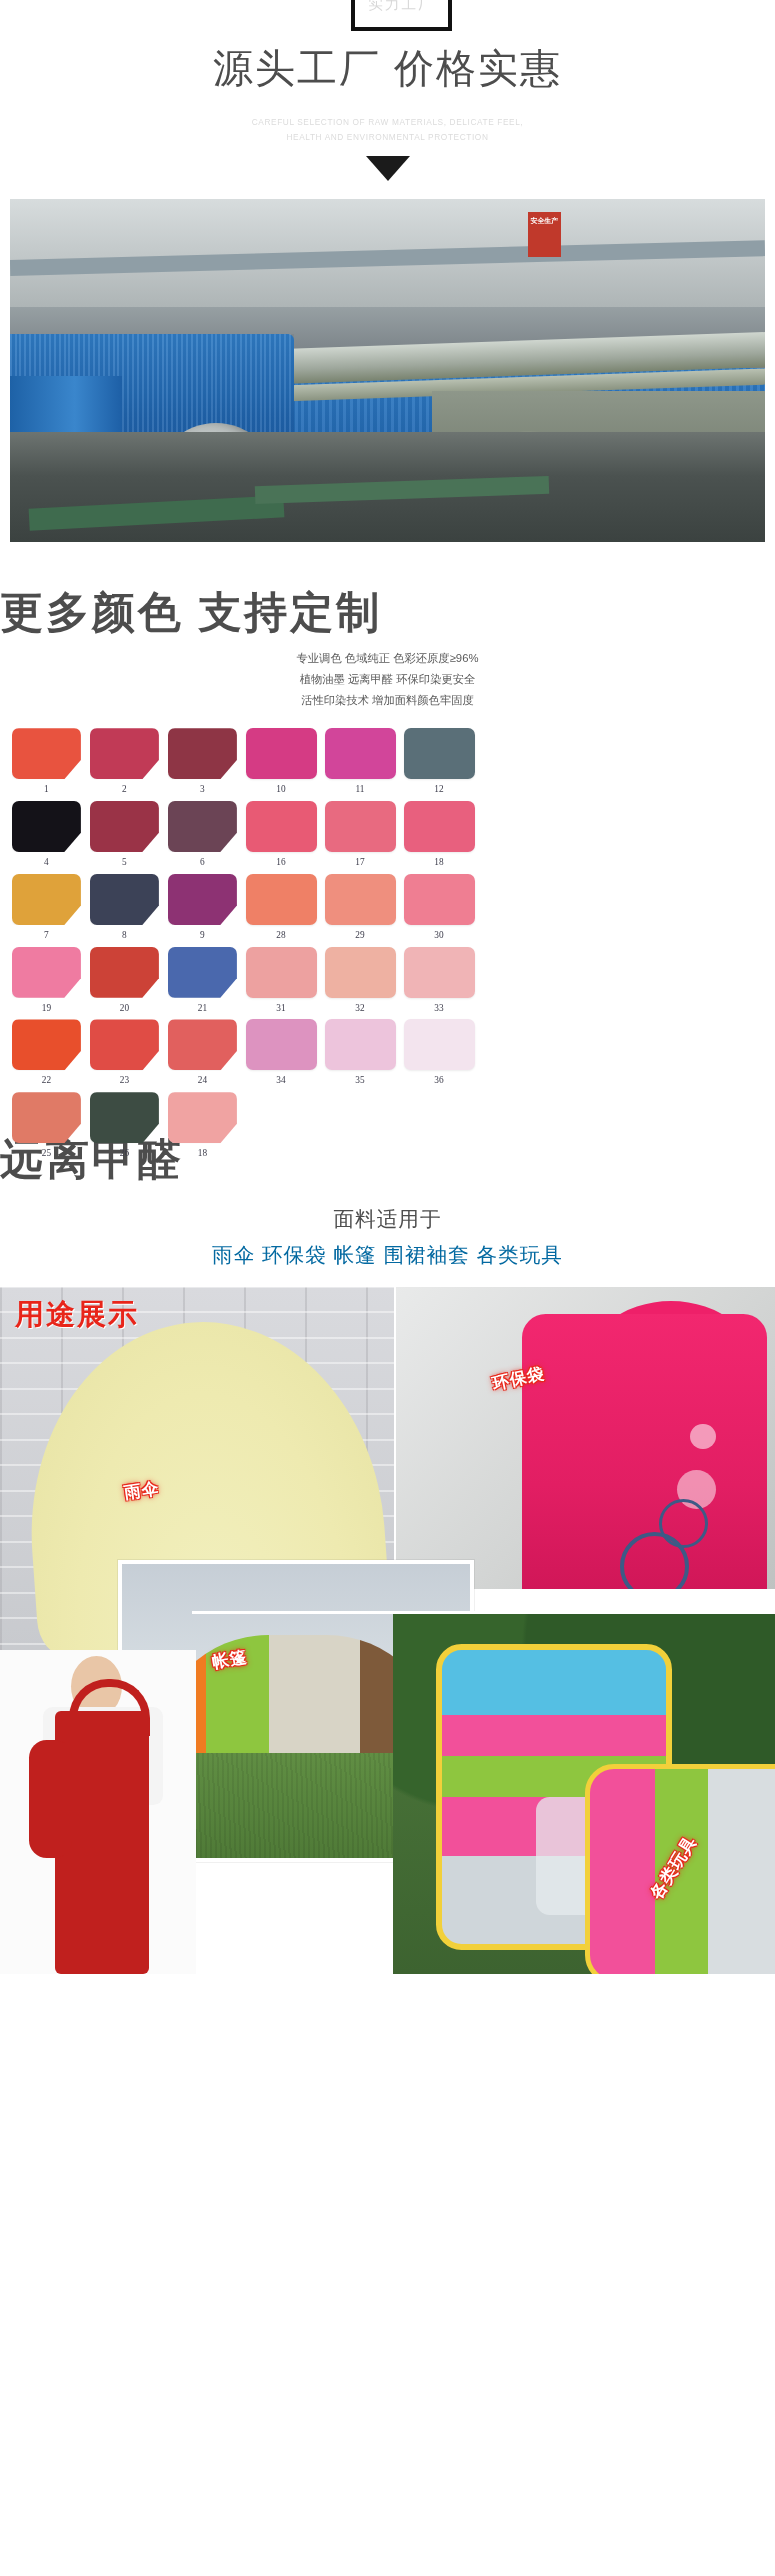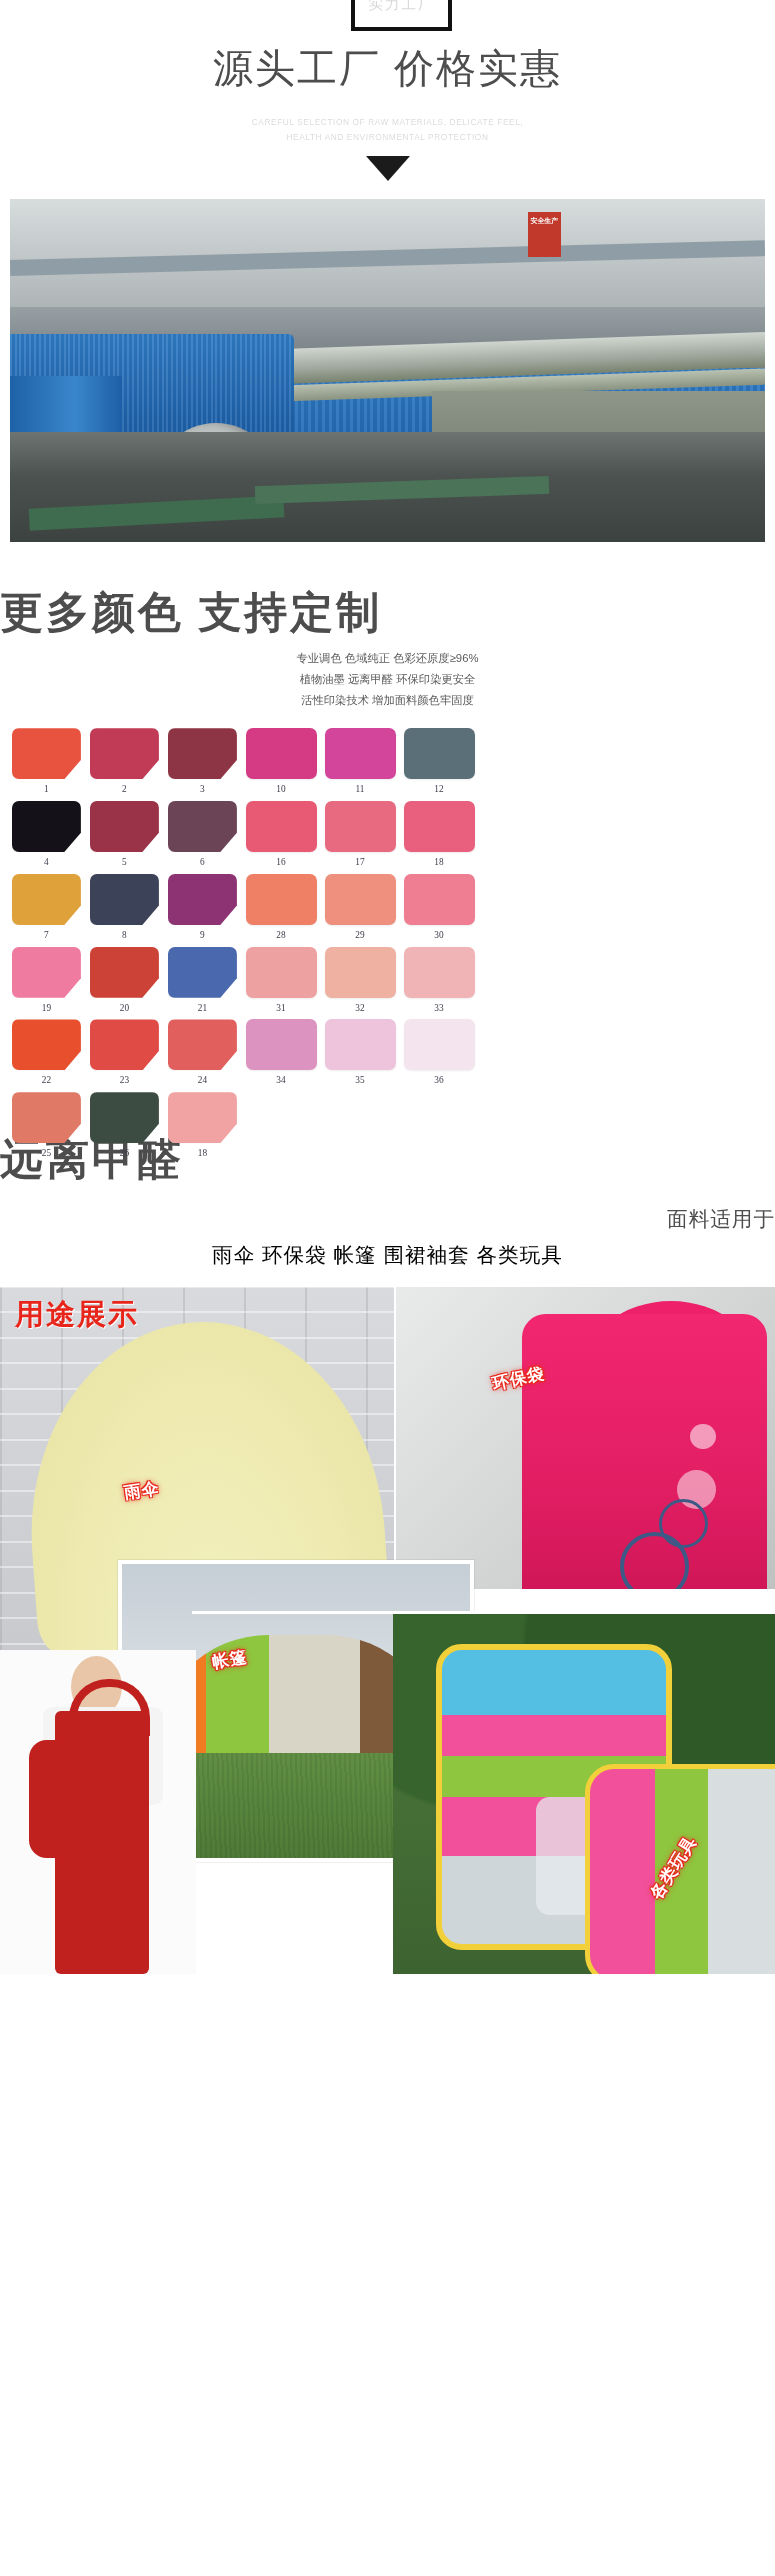--- a/index.html
+++ b/index.html
@@ -414,22 +414,22 @@
               <div class="sw" style="background: rgb(243, 228, 238);"></div>
               <div class="num">36</div>
             </div>
           </div>
         </div>
     </div>
   </div>
 
   <div style="margin-top:3.9px;">
     <div class="sec-title">远离甲醛</div>
-    <div style="text-align:right;font-size:20.6px;color:#4d4d4d;margin-top:19.6px;letter-spacing:1px;">面料适用于</div>
-    <div style="text-align:center;font-size:20.6px;color:#000000;margin-top:7.9px;letter-spacing:1px;">雨伞 环保袋 帐篷 围裙袖套 各类玩具</div>
+    <div style="text-align:center;font-size:20.6px;color:#4d4d4d;margin-top:19.6px;letter-spacing:1px;">面料适用于</div>
+    <div style="text-align:center;font-size:20.6px;color:#0369a1;margin-top:7.9px;letter-spacing:1px;">雨伞 环保袋 帐篷 围裙袖套 各类玩具</div>
   </div>
 
   <div class="usage">
 
     <div class="u-umbrella">
       <div class="u-brick"></div>
       <div class="u-umb-dome"></div>
       <div class="u-label" style="left:124px;top:192px;transform:rotate(-8deg);">雨伞</div>
     </div>
     <div class="u-heading">用途展示</div>

